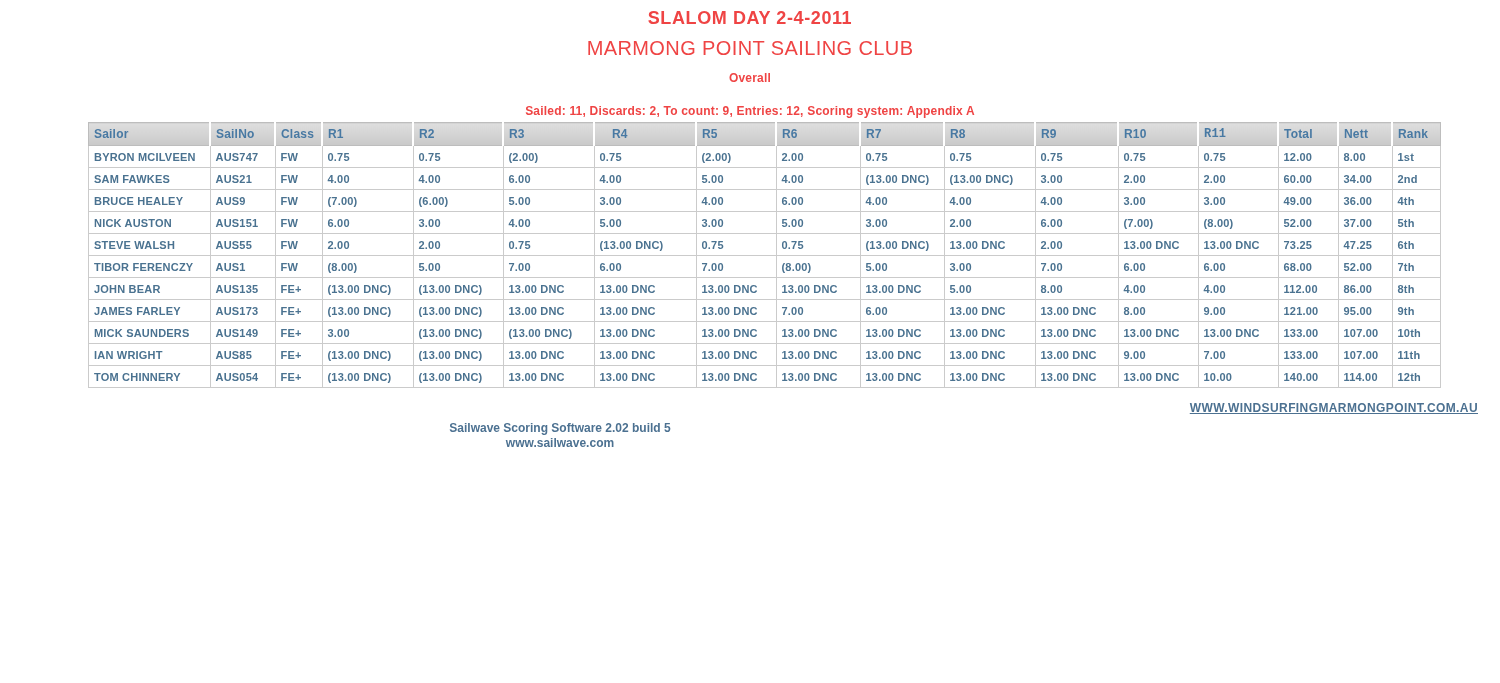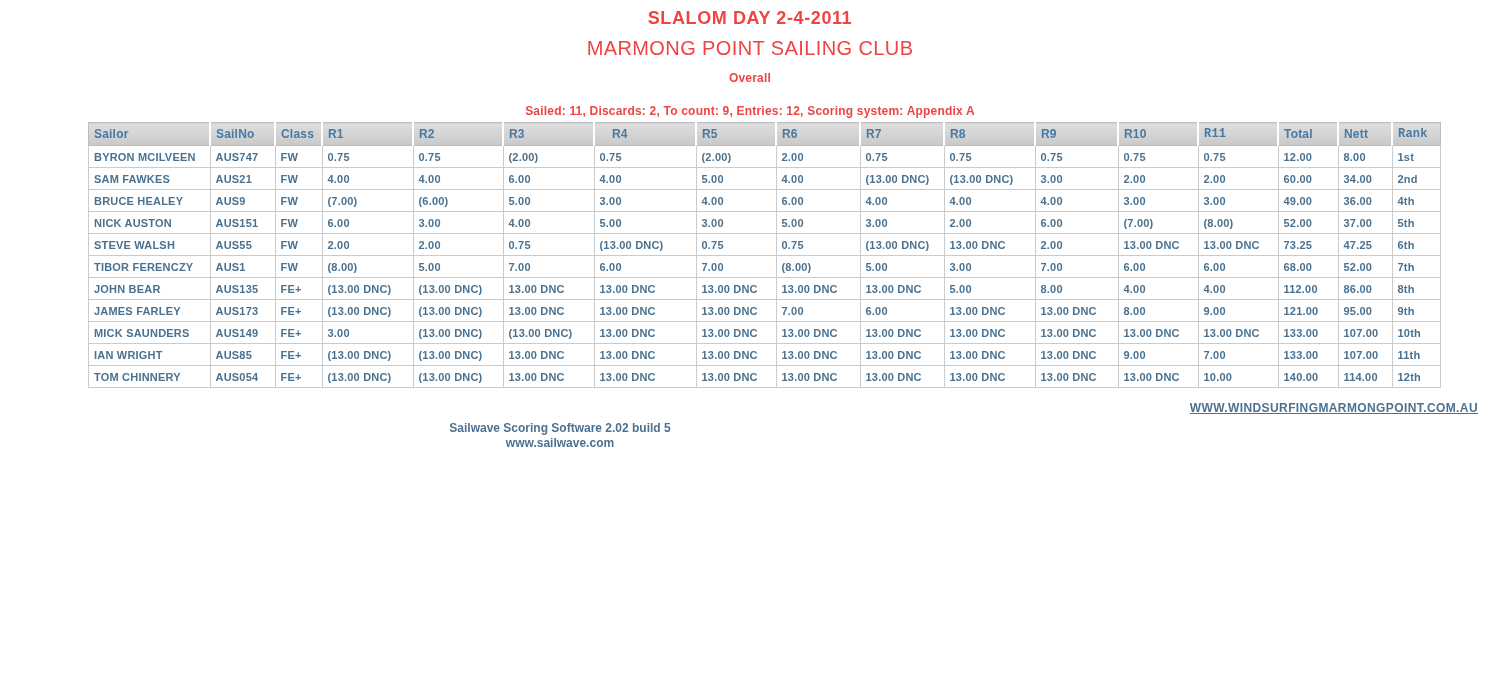--- a/index.html
+++ b/index.html
@@ -13,21 +13,21 @@
 
   table.results{position:absolute;left:88px;top:122px;width:1222px;
       border-collapse:collapse;table-layout:fixed;}
   table.results th{
       height:22px;background:linear-gradient(to bottom,#DEDEDE,#C9C9C9);
       color:#4879A3;font-size:12px;font-weight:bold;text-align:left;
       padding:0 0 0 5px;border-right:2px solid #FFFFFF;
       border-top:1px solid #BDBDBD;border-bottom:1px solid #BDBDBD;
       white-space:nowrap;overflow:hidden;letter-spacing:.2px;}
   table.results th:first-child{border-left:1px solid #BDBDBD;}
-  table.results th:last-child{border-right:1px solid #BDBDBD;font-family:Liberation Mono, monospace;}
+  table.results th:last-child{border-right:1px solid #BDBDBD;}
   table.results td{
       height:21px;background:#FFFFFF;color:#4A7290;
       font-size:11px;font-weight:bold;padding:0 0 0 5px;
       border:1px solid #CBCBCB;white-space:nowrap;overflow:hidden;
       letter-spacing:.2px;}
 
   .credit{position:absolute;left:380px;top:421px;width:360px;text-align:center;
       font-size:12px;font-weight:bold;color:#4C7191;line-height:14px;}
   .credit a{color:#4C7191;cursor:pointer;display:inline-block;margin-top:1px;}
   .club-link{position:absolute;top:401px;right:22px;font-size:12px;font-weight:bold;

